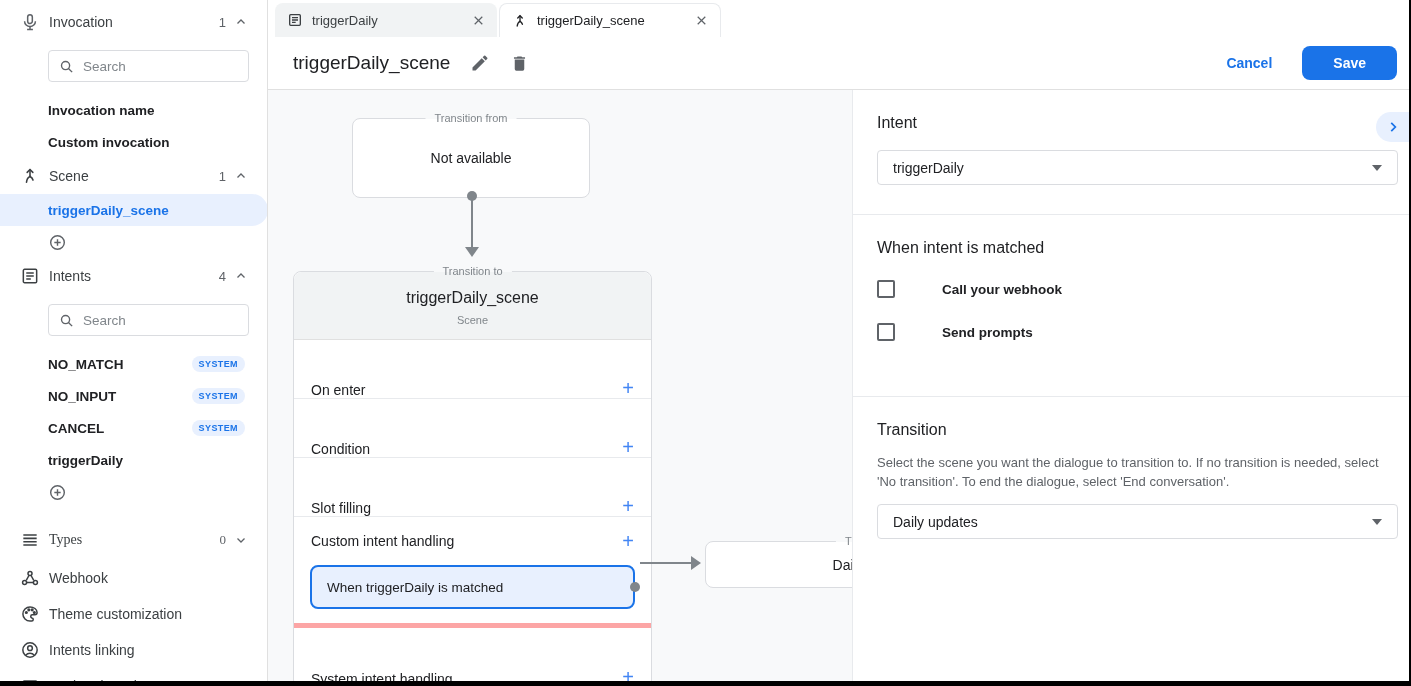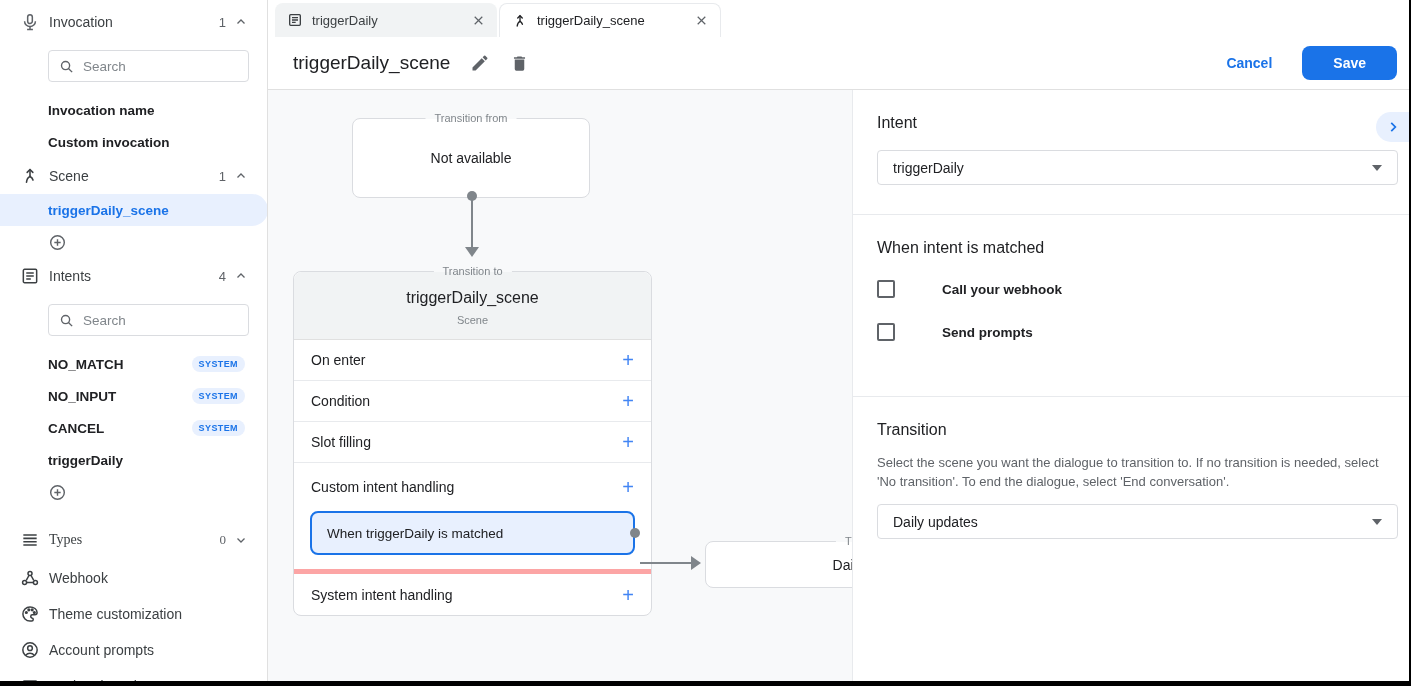--- a/index.html
+++ b/index.html
@@ -51,21 +51,21 @@
   .node-from .legend { background:linear-gradient(to bottom,#f8f9fa 54%,#fff 54%); }
   .v-dot { position:absolute; left:199px; top:101px; width:10px; height:10px; border-radius:50%; background:#80868b; }
   .v-line { position:absolute; left:203px; top:106px; width:2px; height:52px; background:#80868b; }
   .v-arrow { position:absolute; left:197px; top:157px; width:0; height:0; border-left:7px solid transparent; border-right:7px solid transparent; border-top:10px solid #80868b; }
 
   .scene-card { position:absolute; left:25px; top:181px; width:359px; background:#fff; border:1px solid #dadce0; border-radius:8px; }
   .scene-card .legend { background:linear-gradient(to bottom,#f8f9fa 54%,#f1f3f4 54%); }
   .card-head { background:#f1f3f4; border-radius:8px 8px 0 0; border-bottom:1px solid #e0e0e0; text-align:center; padding:17px 10px 13px; }
   .card-title { font-size:16px; color:#202124; }
   .card-sub { font-size:11px; color:#80868b; margin-top:7px; }
-  .card-row { height:41px; display:flex; align-items:center; padding:0 17px; border-bottom:1px solid #e8eaed; font-size:14px; color:#202124;gap:10px; }
+  .card-row { height:59px; display:flex; align-items:flex-end; padding:0 17px; border-bottom:1px solid #e8eaed; font-size:14px; color:#202124;gap:10px; }
   .card-row:last-child { border-bottom:none; }
   .plus { margin-left:auto; color:#4285f4; font-size:20px; line-height:20px; cursor:pointer; }
   .card-row-custom { border-bottom:5px solid #fca5a5; }
   .custom-label-row { height:48px; display:flex; align-items:center; padding:0 17px; font-size:14px; }
   .matched-item { position:relative; margin:0 16px 14px; height:44px; background:#e8f0fe; border:2px solid #1a73e8; border-radius:8px; display:flex; align-items:center; padding:0 15px; font-size:13.5px; color:#202124; }
   .h-dot { position:absolute; right:-7px; top:50%; margin-top:-5px; width:10px; height:10px; border-radius:50%; background:#80868b; }
   .h-line { position:absolute; left:372px; top:472px; width:54px; height:2px; background:#80868b; }
   .h-arrow { position:absolute; left:423px; top:466px; width:0; height:0; border-top:7px solid transparent; border-bottom:7px solid transparent; border-left:10px solid #80868b; }
   .target-card { position:absolute; left:437px; top:451px; width:340px; height:47px; background:#fff; border:1px solid #dadce0; border-radius:8px; display:flex; align-items:center; justify-content:center; font-size:14px; }
   .target-card .legend { background:linear-gradient(to bottom,#f8f9fa 54%,#fff 54%); }
@@ -248,21 +248,21 @@
       <span>Theme customization</span>
     </div>
     <div class="nav-item">
       <span class="shead-icon">
         <svg width="20" height="20" viewBox="0 0 24 24" fill="none" stroke="#3c4043" stroke-width="1.8">
             <circle cx="12" cy="12" r="8.6"></circle>
             <circle cx="12" cy="9.8" r="2.8"></circle>
             <path d="M6.8 18.2a6.8 6.8 0 0 1 10.4 0"></path>
           </svg>
       </span>
-      <span>Account prompts</span>
+      <span>Intents linking</span>
     </div>
     <div class="nav-item">
       <span class="shead-icon">
         <svg width="20" height="20" viewBox="0 0 24 24" fill="none" stroke="#3c4043" stroke-width="1.8">
             <path d="M4 6h16M4 10.5h16M4 15h7.5"></path>
             <circle cx="17" cy="17" r="2.3"></circle>
             <path d="M17 13.6v1.1M17 19.3v1.1M13.6 17h1.1M19.3 17h1.1M14.6 14.6l.8.8M18.6 18.6l.8.8M19.4 14.6l-.8.8M15.4 18.6l-.8.8"></path>
           </svg>
       </span>
       <span>Backend services</span>

